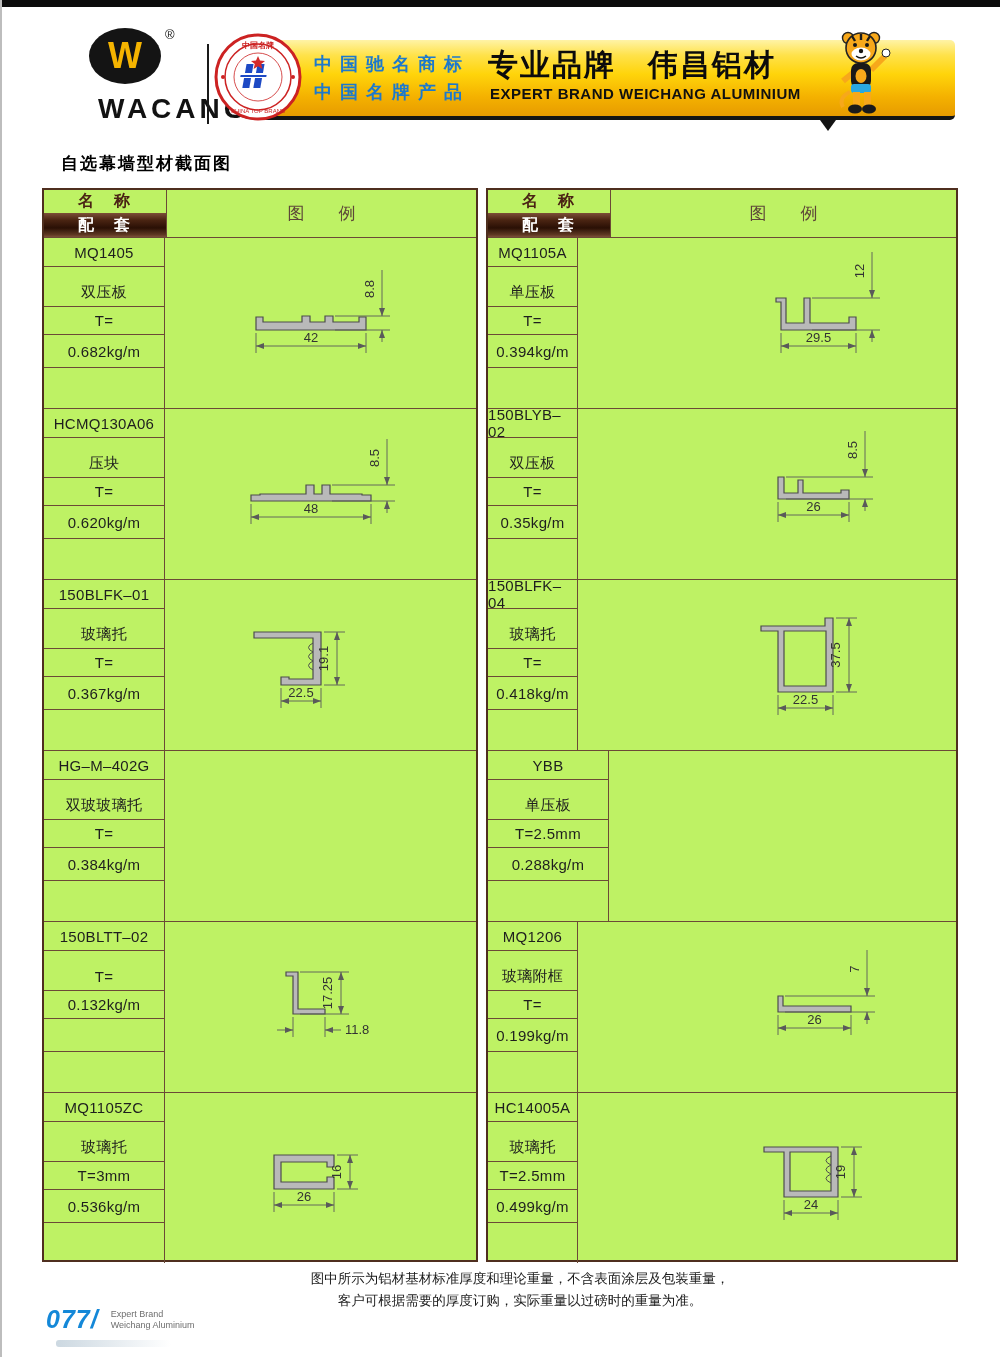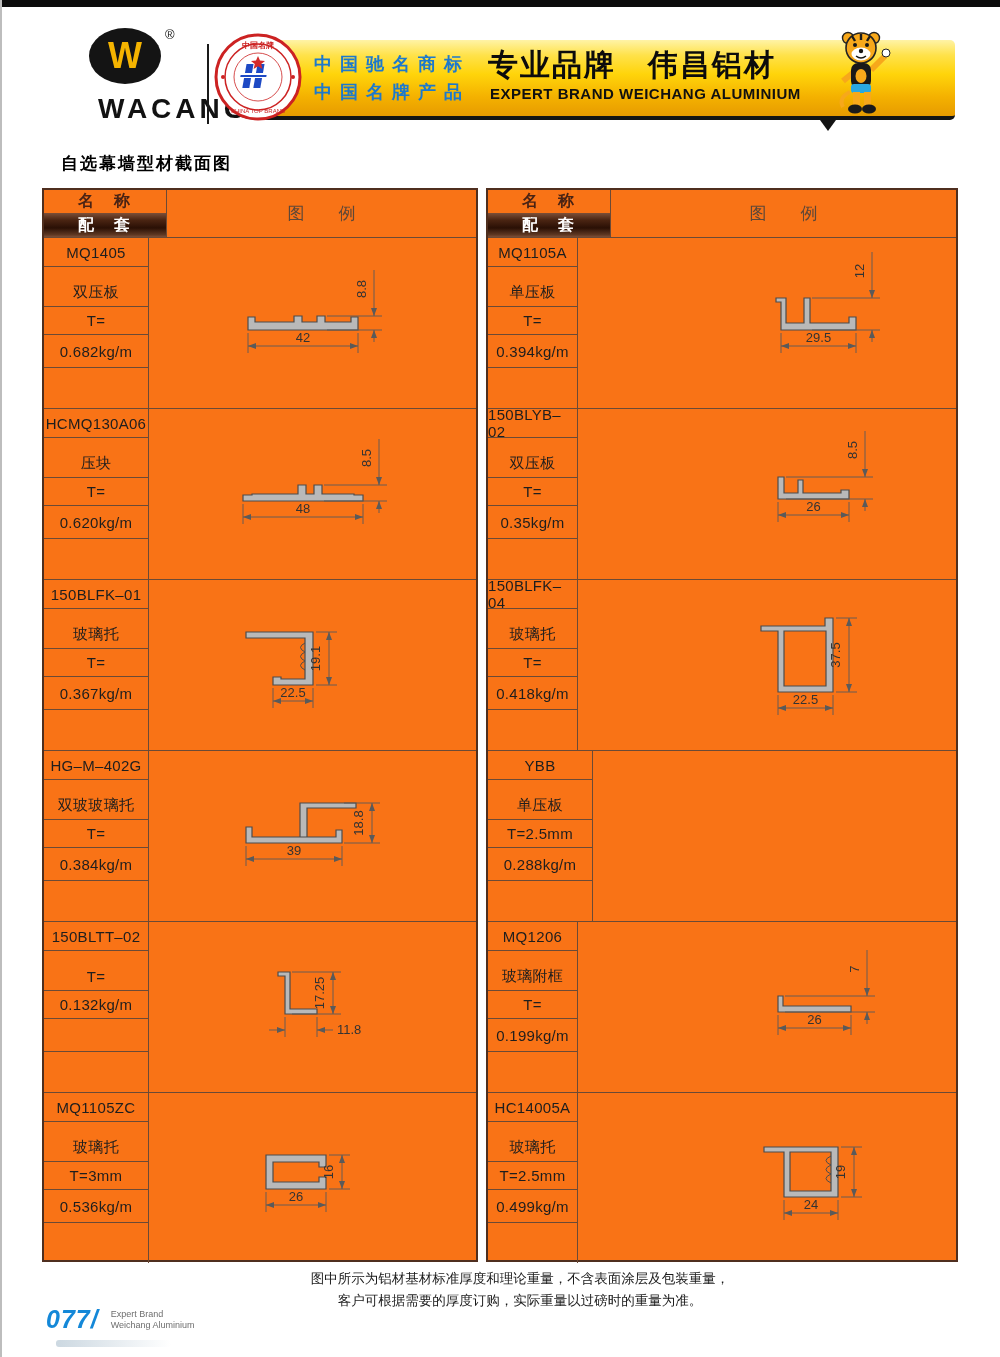--- a/index.html
+++ b/index.html
@@ -23,34 +23,34 @@
   .brand-sub{position:absolute;left:272px;top:45px;font-size:15px;font-weight:bold;color:#101010;
              letter-spacing:0.5px;white-space:nowrap;}
   .tiger{position:absolute;left:612px;top:-14px;}
   .notch{position:absolute;left:602px;bottom:-15px;width:0;height:0;
          border-left:8px solid transparent;border-right:8px solid transparent;border-top:11px solid #141414;}
 
   .page-title{position:absolute;left:42px;top:152px;font-size:17px;font-weight:bold;color:#000;letter-spacing:2px;margin-left:19px;}
 
   
   .ptable{position:absolute;top:188px;height:1074px;border:2px solid #4f2f1f;box-sizing:border-box;
-          display:flex;flex-direction:column;background:#f97316;}
+          display:flex;flex-direction:column;background:#bef264;}
   .ptable.t0{left:42px;width:436px;}
   .ptable.t1{left:486px;width:472px;}
   .thead{display:flex;height:48px;border-bottom:1px solid #6b4a36;box-sizing:border-box;flex:0 0 48px;}
   .tname-col{width:123px;border-right:1px solid #6b4a36;box-sizing:border-box;display:flex;flex-direction:column;}
   .tname-top{height:23px;display:flex;align-items:center;justify-content:center;
              font-weight:bold;font-size:16px;color:#4a2314;letter-spacing:2px;}
   .tname-bot{flex:1;display:flex;align-items:center;justify-content:center;font-weight:bold;font-size:16px;color:#fff;
              letter-spacing:2px;
              background:linear-gradient(180deg,#7c4f38 0%,#4a2412 30%,#2a1005 62%,#5d3722 90%,#7c4f38 100%);}
   .tlegend{flex:1;display:flex;align-items:center;justify-content:center;font-size:17px;color:#5d4738;}
   .block{display:flex;height:171px;box-sizing:border-box;border-bottom:1px solid #6b4a36;flex:0 0 171px;}
   .block:last-child{border-bottom:none;flex:1;}
-  .labels{width:105px;border-right:1px solid #6b4a36;box-sizing:border-box;display:flex;flex-direction:column;}
+  .labels{width:121px;border-right:1px solid #6b4a36;box-sizing:border-box;display:flex;flex-direction:column;}
   .lrow{box-sizing:border-box;border-bottom:1px solid #6b4a36;display:flex;align-items:center;justify-content:center;
         font-size:15px;color:#1e1e1e;letter-spacing:0.3px;}
   .lrow:nth-child(1){height:29px;}
   .lrow:nth-child(2){height:29px;margin-top:11px;}
   .lrow:nth-child(3){height:28px;}
   .lrow:nth-child(4){height:33px;}
   .lrow:nth-child(5){flex:1;border-bottom:none;}
   .fig{flex:1;display:flex;align-items:center;justify-content:center;}
   .t1 .fig{justify-content:flex-start;padding-left:128px;}
 
@@ -224,37 +224,20 @@
         </div>
       </div>
       <div class="block">
         <div class="labels">
           <div class="lrow">HG–M–402G</div>
           <div class="lrow">双玻玻璃托</div>
           <div class="lrow">T=</div>
           <div class="lrow">0.384kg/m</div>
           <div class="lrow"></div>
         </div>
-        <div class="fig">
-          <svg viewBox="0 0 250 170" width="250" height="170">
-            <path d="M58,76 L64,76 L64,86 L148,86 L148,79 L154,79 L154,92 L58,92 Z M112,86 L112,52 L168,52 L168,57 L119,57 L119,86 Z" fill="#b9b9b9" stroke="#4c4c4c" stroke-width="1.2" fill-rule="evenodd"></path>
-            <line x1="58" y1="95" x2="58" y2="115" stroke="#5a5a5a" stroke-width="0.9"></line>
-            <line x1="154" y1="95" x2="154" y2="115" stroke="#5a5a5a" stroke-width="0.9"></line>
-            <line x1="58" y1="108" x2="154" y2="108" stroke="#5a5a5a" stroke-width="0.9"></line>
-            <polygon points="58,108 66,105 66,111" fill="#5a5a5a"></polygon>
-            <polygon points="154,108 146,105 146,111" fill="#5a5a5a"></polygon>
-            <text x="106" y="104" text-anchor="middle" font-size="13" fill="#333" font-family="Liberation Sans,sans-serif">39</text>
-            <line x1="156" y1="52" x2="192" y2="52" stroke="#5a5a5a" stroke-width="0.9"></line>
-            <line x1="156" y1="92" x2="192" y2="92" stroke="#5a5a5a" stroke-width="0.9"></line>
-            <line x1="184" y1="52" x2="184" y2="92" stroke="#5a5a5a" stroke-width="0.9"></line>
-            <polygon points="184,52 181,60 187,60" fill="#5a5a5a"></polygon>
-            <polygon points="184,92 181,84 187,84" fill="#5a5a5a"></polygon>
-            <text x="175" y="72" text-anchor="middle" font-size="13" fill="#333" font-family="Liberation Sans,sans-serif" transform="rotate(-90 175 72)">18.8</text>
-          </svg>
-        </div>
       </div>
       <div class="block">
         <div class="labels">
           <div class="lrow">150BLTT–02</div>
           <div class="lrow">T=</div>
           <div class="lrow">0.132kg/m</div>
           <div class="lrow"></div>
           <div class="lrow"></div>
         </div>
         <div class="fig">

